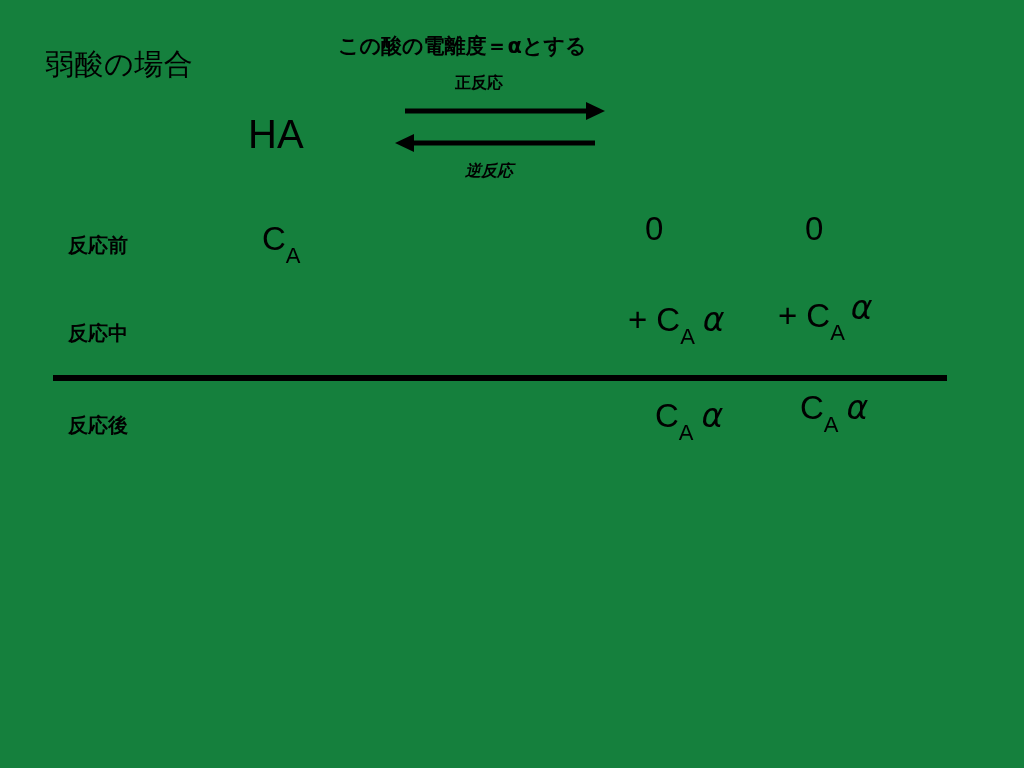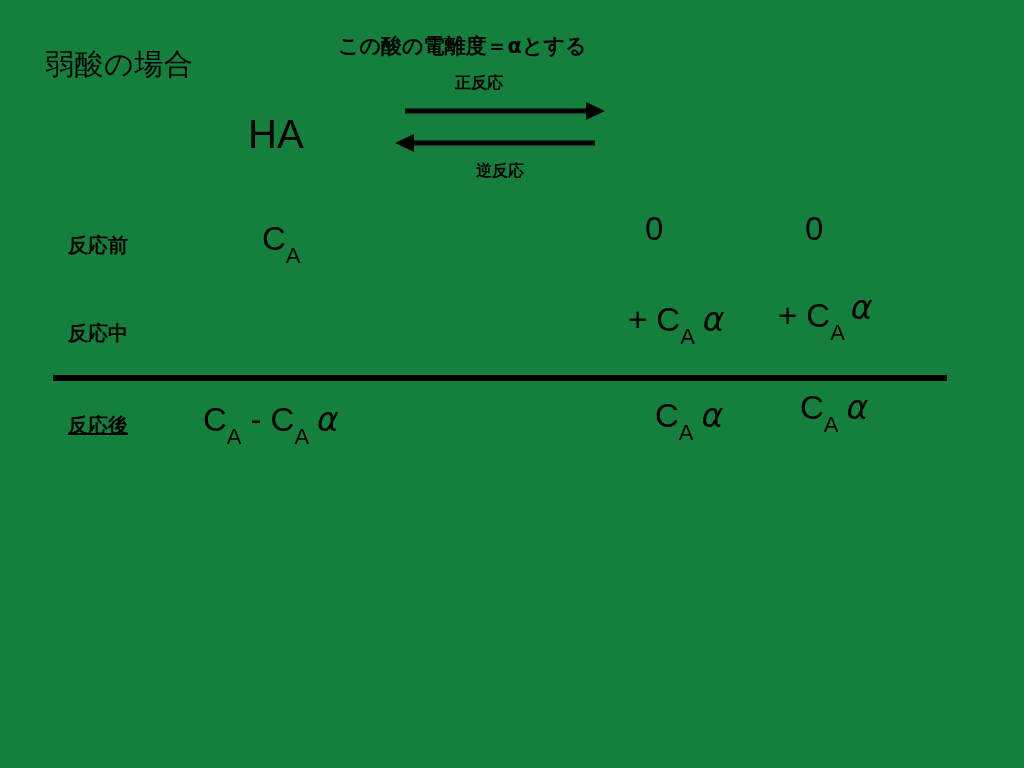--- a/index.html
+++ b/index.html
@@ -39,21 +39,21 @@
     font-style: normal;
     font-weight: bold;
   }
 
   
   .arrow-label {
     font-size: 16px;
     font-weight: bold;
   }
   .label-forward { left: 455px; top: 73px; }
-  .label-reverse { left: 476px; top: 161px; }
+  .label-reverse { left: 465px; top: 161px; font-style: italic; }
 
   
   .arrow-svg { left: 390px; top: 98px; }
 
   
   .eq {
     font-size: 40px;
     font-weight: 400;
   }
   .eq-ha { left: 248px; top: 104px; margin-top: 8px; }
@@ -73,21 +73,21 @@
 
   
   .row-label {
     font-size: 20px;
     font-weight: bold;
     left: 68px;
     text-align: center;
   }
   .row-label-1 { top: 232px; }
   .row-label-2 { top: 320px; }
-  .row-label-3 { top: 412px; text-decoration: underline; }
+  .row-label-3 { top: 412px; }
 
   
   .expr {
     font-size: 33px;
     font-weight: 400;
   }
   .expr .sub {
     font-size: 22px;
     vertical-align: sub;
     line-height: 0;
@@ -168,19 +168,18 @@
 
 
   <div class="abs expr cell-during-h"><span class="op">+</span><span>C</span><span class="sub">A</span><span class="alpha">α</span></div>
 
   <div class="abs expr cell-during-a"><span class="op">+</span><span>C</span><span class="sub">A</span><span class="alpha-raised">α</span></div>
 
   <div class="abs divider"></div>
 
   <div class="abs row-label row-label-3">反応後</div>
 
-  <div class="abs expr cell-after-left"><span>C</span><span class="sub">A</span><span class="op-mid">-</span><span>C</span><span class="sub">A</span><span class="alpha">α</span></div>
 
   <div class="abs expr cell-after-h"><span>C</span><span class="sub">A</span><span class="alpha">α</span></div>
 
   <div class="abs expr cell-after-a"><span>C</span><span class="sub">A</span><span class="alpha">α</span></div>
 
 </div>
 
 </body></html>

